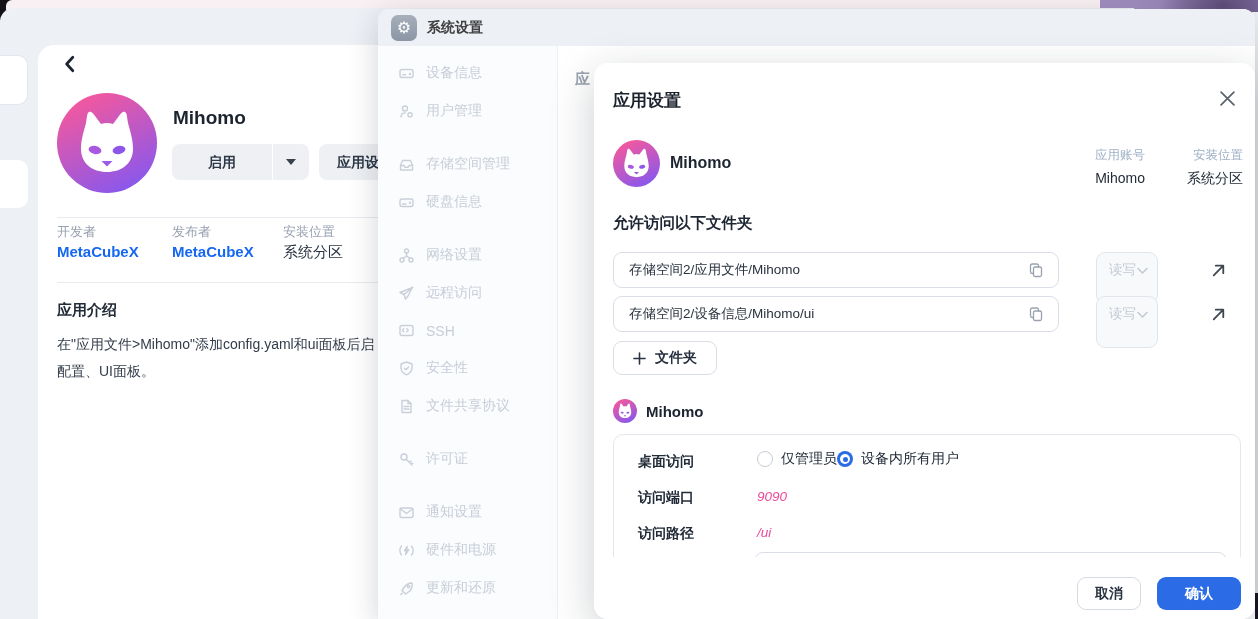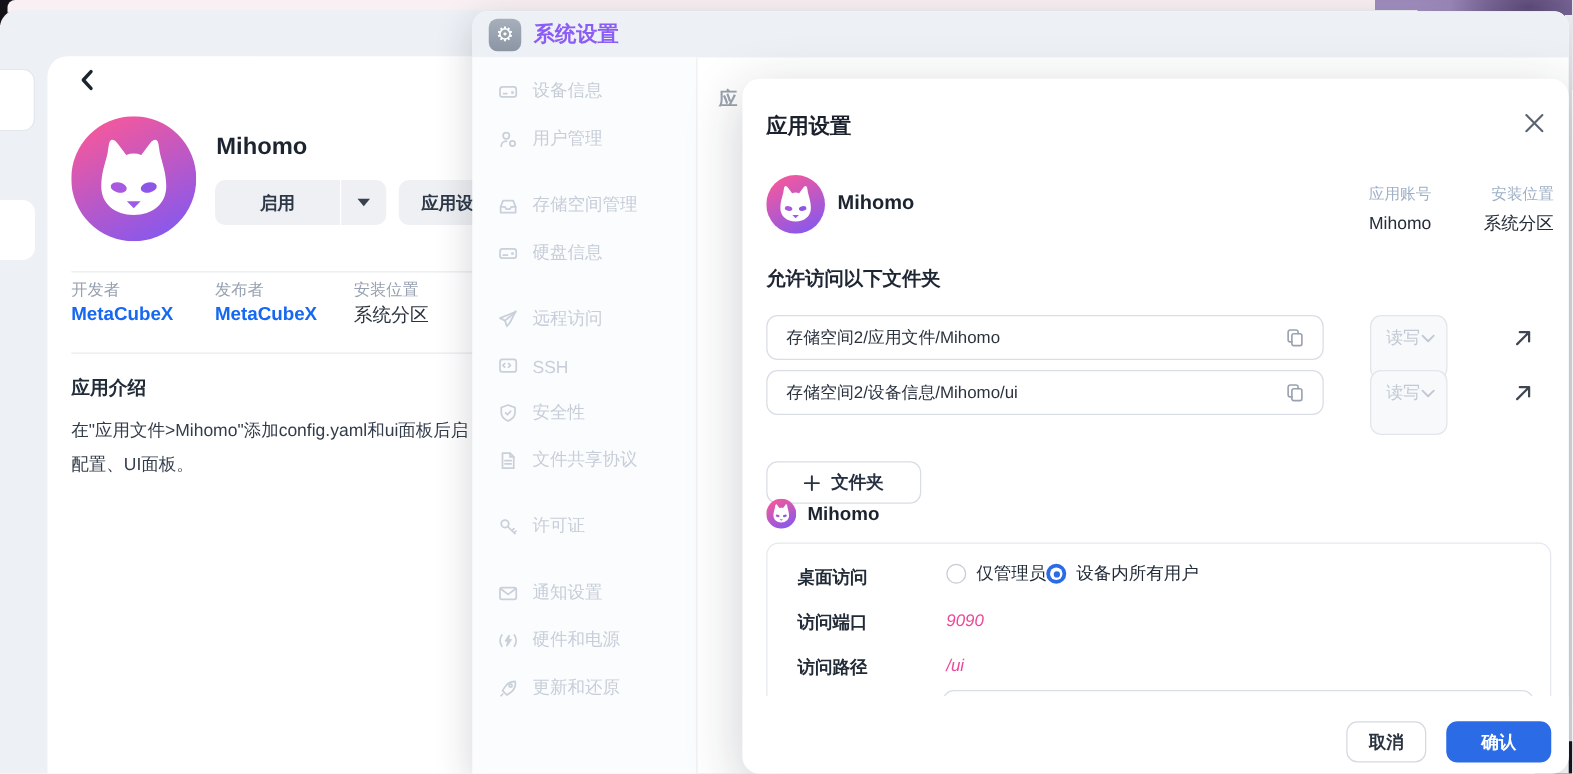--- a/index.html
+++ b/index.html
@@ -46,21 +46,21 @@
 
   .intro-title { position:absolute; left:19px; top:256px; font-size:15px; font-weight:bold; color:#222b38; }
   .intro-text { position:absolute; left:19px; top:286px; width:720px; font-size:14px; color:#333c4a; line-height:27px; }
 
   
   .settings-window { position:absolute; left:378px; top:9px; width:877px; height:610px; background:#fff;
     border-radius:12px 12px 0 0; box-shadow:0 8px 30px rgba(30,35,50,.20); }
   .settings-header { height:37px; background:#edf1f5; border-radius:12px 12px 0 0; display:flex; align-items:center; padding-left:13px; gap:10px; }
   .gear-badge { width:26px; height:26px; border-radius:7px; background:linear-gradient(180deg,#a7afbb,#8b95a4);
     display:flex; align-items:center; justify-content:center; color:#fff; font-size:16px; }
-  .settings-title { font-size:17px; font-weight:bold; color:#8b5cf6; }
+  .settings-title { font-size:14px; font-weight:bold; color:#404040; }
   .settings-body { position:absolute; top:37px; left:0; right:0; bottom:0; }
   .sidebar { position:absolute; left:0; top:0; bottom:0; width:180px; background:#fbfcfd; border-right:1px solid #eceff3; padding-top:8px; }
   .side-group { margin-top:15px; } .side-group:first-child { margin-top:0; }
   .side-item { display:flex; align-items:center; gap:11px; padding:10px 0 10px 20px; font-size:14px; color:#c7ced9; cursor:pointer; }
   .side-item svg { flex:0 0 auto; stroke:#c9d0da; }
   .content-frag { position:absolute; left:197px; top:24px; font-size:15px; font-weight:bold; color:#9aa2ae; }
 
   
   .modal { position:absolute; left:594px; top:63px; width:661px; height:556px; background:#fff; border-radius:14px;
     box-shadow:0 12px 44px rgba(25,30,45,.22); overflow:hidden; }
@@ -78,22 +78,22 @@
   .folder-row { position:absolute; left:19px; height:36px; }
   .fr1 { top:189px; } .fr2 { top:233px; }
   .f-input { position:absolute; left:0; top:0; width:446px; height:36px; border:1px solid #d9dee6; border-radius:9px;
     font-size:13.5px; color:#2a323e; line-height:34px; padding-left:15px; background:#fff; }
   .copy-icon { position:absolute; left:415px; top:10px; width:16px; height:16px; cursor:pointer; }
   .f-select { position:absolute; left:483px; top:0; width:62px; height:52px; border:1px solid #e2e6ec; border-radius:9px;
     background:#f7f9fb; color:#c2c9d4; font-size:13.5px; line-height:34px; padding-left:12px; cursor:default; }
   .f-select svg { position:absolute; right:9px; top:14px; }
   .open-arrow { position:absolute; left:597px; top:10px; width:17px; height:17px; cursor:pointer; }
 
-  .add-folder-btn { position:absolute; left:19px; top:278px; width:124px; height:34px; border:1px solid #d9dee6; border-radius:9px;
-    display:flex; align-items:center; justify-content:center; gap:9px; font-size:14px; font-weight:bold; color:#273040; background:#fff; cursor:pointer;margin-top:28px; }
+  .add-folder-btn { position:absolute; left:19px; top:278px; width:104px; height:34px; border:1px solid #d9dee6; border-radius:9px;
+    display:flex; align-items:center; justify-content:center; gap:9px; font-size:14px; font-weight:bold; color:#273040; background:#fff; cursor:pointer; }
 
   .sect-avatar { position:absolute; left:19px; top:336px; width:24px; height:24px; }
   .sect-name { position:absolute; left:52px; top:340px; font-size:15px; font-weight:bold; color:#1c2430; }
 
   .settings-card { position:absolute; left:19px; top:371px; width:628px; height:200px; border:1px solid #e4e8ee; border-radius:10px; background:#fff; }
   .card-label { position:absolute; left:24px; font-size:14px; font-weight:bold; color:#222b38; }
   .card-value { position:absolute; left:143px; font-size:13.5px; color:#ec4899;font-style:italic; }
   .radio-group { position:absolute; left:143px; top:15px; display:flex; align-items:center; }
   .radio-opt { display:flex; align-items:center; gap:8px; cursor:pointer; font-size:14px; color:#222b38; }
   .radio-off { width:16px; height:16px; border-radius:50%; border:1.5px solid #c5ccd6; background:#fff; }
@@ -207,20 +207,29 @@
                 <rect x="2" y="5" width="13" height="7.5" rx="2"></rect>
                 <line x1="4.5" y1="10" x2="8" y2="10"></line>
                 <circle cx="12" cy="8.8" r="0.5"></circle>
               </svg>
             <span>硬盘信息</span>
           </div>
         </div>
         <div class="side-group">
           <div class="side-item">
             <svg width="17" height="17" viewBox="0 0 17 17" fill="none" stroke-width="1.4" stroke-linecap="round" stroke-linejoin="round">
+                <circle cx="8.5" cy="4" r="2"></circle>
+                <circle cx="4" cy="13" r="2"></circle>
+                <circle cx="13" cy="13" r="2"></circle>
+                <path d="M8.5 6v3M8.5 9l-3.5 2.3M8.5 9l3.5 2.3"></path>
+              </svg>
+            <span>网络设置</span>
+          </div>
+          <div class="side-item">
+            <svg width="17" height="17" viewBox="0 0 17 17" fill="none" stroke-width="1.4" stroke-linecap="round" stroke-linejoin="round">
                 <path d="M14.5 2.5 L2 7.5l4 2 1.5 4.5 2.5-3 4.5-9z"></path>
                 <path d="M6 9.5l8.5-7"></path>
               </svg>
             <span>远程访问</span>
           </div>
           <div class="side-item">
             <svg width="17" height="17" viewBox="0 0 17 17" fill="none" stroke-width="1.4" stroke-linecap="round" stroke-linejoin="round">
                 <rect x="2" y="3.5" width="13" height="10" rx="2"></rect>
                 <path d="M5.8 6.8 4.3 8.3l1.5 1.5M8.8 6.8l1.5 1.5-1.5 1.5"></path>
               </svg>

